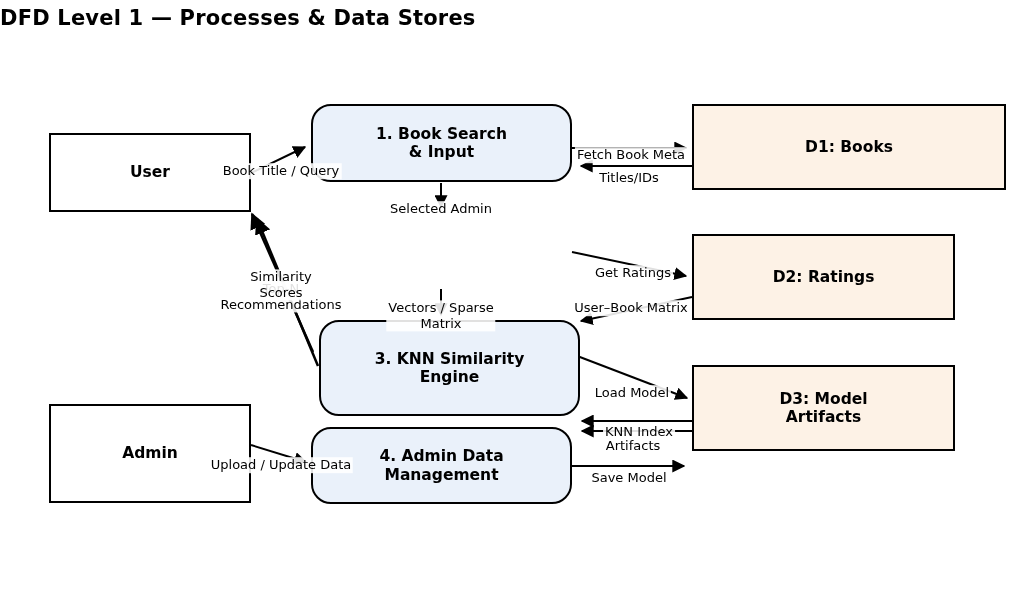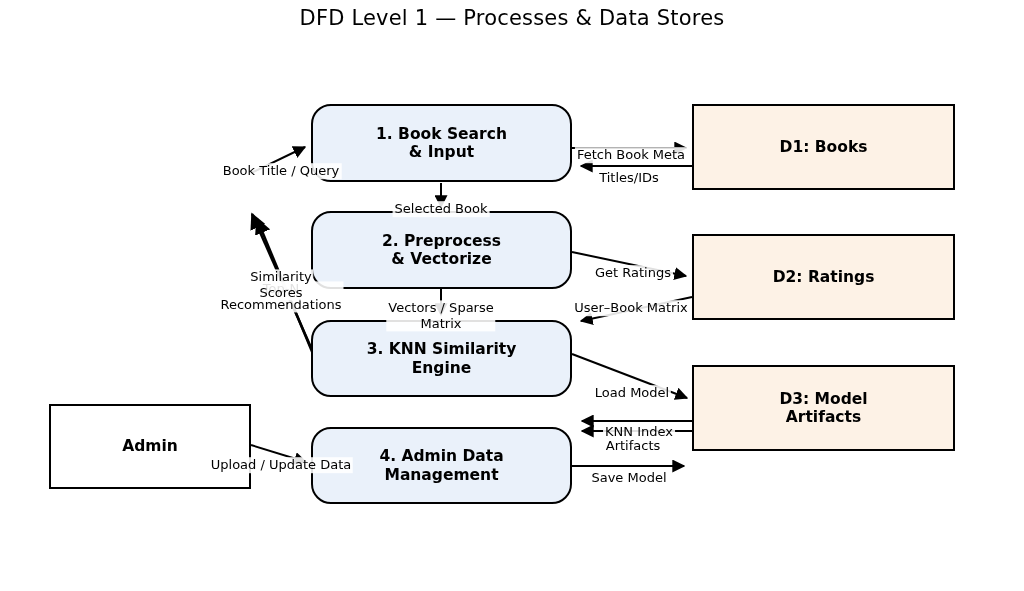--- a/index.html
+++ b/index.html
@@ -2,22 +2,22 @@
 <html><head>
 <meta charset="utf-8">
 <style>
   html,body{margin:0;padding:0;background:#ffffff;}
   .canvas{
     position:relative;width:1024px;height:591px;background:#ffffff;
     font-family:"DejaVu Sans","Liberation Sans",sans-serif;color:#000;
     overflow:hidden;
   }
   .title{
-    position:absolute;left:0;right:0;top:6px;text-align:center;
-    font-size:21px;font-weight:normal;letter-spacing:0.2px;z-index:3;
+    position:absolute;left:0;right:0;top:6px;text-align:left;
+    font-size:21px;font-weight:bold;letter-spacing:0.2px;z-index:3;
   }
   svg.arrows{position:absolute;left:0;top:0;z-index:1;}
   .box{
     position:absolute;border:2.5px solid #000;box-sizing:border-box;
     display:flex;flex-direction:column;align-items:center;justify-content:center;
     font-weight:bold;font-size:15.5px;line-height:1.18;text-align:center;z-index:2;
   }
   .entity{background:#ffffff;}
   .process{background:#eaf1fa;border-radius:20px;}
   .store{background:#fdf2e6;}
@@ -53,56 +53,55 @@
       <line x1="572" y1="354" x2="687" y2="398" marker-end="url(#arr)"></line>
       <line x1="692" y1="421" x2="582" y2="421" marker-end="url(#arr)"></line>
       <line x1="692" y1="431" x2="582" y2="431" marker-end="url(#arr)"></line>
       <line x1="572" y1="466" x2="684" y2="466" marker-end="url(#arr)"></line>
       <line x1="251" y1="445" x2="306" y2="462" marker-end="url(#arr)"></line>
     </g>
   </svg>
 
   <div class="title">DFD Level 1 — Processes &amp; Data Stores</div>
 
-  <div class="box entity" style="left:49px;top:404px;width:202px;height:85px">
+  <div class="box entity" style="left:49px;top:133px;width:202px;height:79px">
+    <span>User</span>
+  </div>
+  <div class="box entity" style="left:49px;top:404px;width:202px;height:99px">
     <span>Admin</span>
   </div>
 
   <div class="box process" style="left:311px;top:104px;width:261px;height:78px">
     <span>1. Book Search</span>
     <span>&amp; Input</span>
   </div>
-  <div class="box process" style="left:311px;top:211px;width:261px;height:78px">
-    <span>2. Preprocess</span>
-    <span>&amp; Vectorize</span>
-  </div>
-  <div class="box process" style="left:311px;top:320px;width:261px;height:77px">
+  <div class="box process" style="left:319px;top:320px;width:261px;height:96px">
     <span>3. KNN Similarity</span>
     <span>Engine</span>
   </div>
   <div class="box process" style="left:311px;top:427px;width:261px;height:77px">
     <span>4. Admin Data</span>
     <span>Management</span>
   </div>
 
-  <div class="box store" style="left:692px;top:104px;width:263px;height:86px">
+  <div class="box store" style="left:692px;top:104px;width:314px;height:86px">
     <span>D1: Books</span>
   </div>
   <div class="box store" style="left:692px;top:234px;width:263px;height:86px">
     <span>D2: Ratings</span>
   </div>
   <div class="box store" style="left:692px;top:365px;width:263px;height:86px">
     <span>D3: Model</span>
     <span>Artifacts</span>
   </div>
 
   <div class="flabel" style="left:281px;top:159px">Book Title / Query</div>
   <div class="flabel" style="left:631px;top:143px">Fetch Book Meta</div>
   <div class="flabel" style="left:629px;top:166px">Titles/IDs</div>
-  <div class="flabel" style="left:441px;top:197px">Selected Book</div>
+  <div class="flabel" style="left:441px;top:197px">Selected Admin</div>
   <div class="flabel" style="left:633px;top:261px">Get Ratings</div>
   <div class="flabel" style="left:631px;top:296px">User–Book Matrix</div>
 
   <div class="flabel under" style="left:281px;top:285px">
     <span>Top-N</span>
     <span>Recommendations</span>
   </div>
   <div class="flabel" style="left:281px;top:273px">
     <span>Similarity</span>
     <span>Scores</span>

